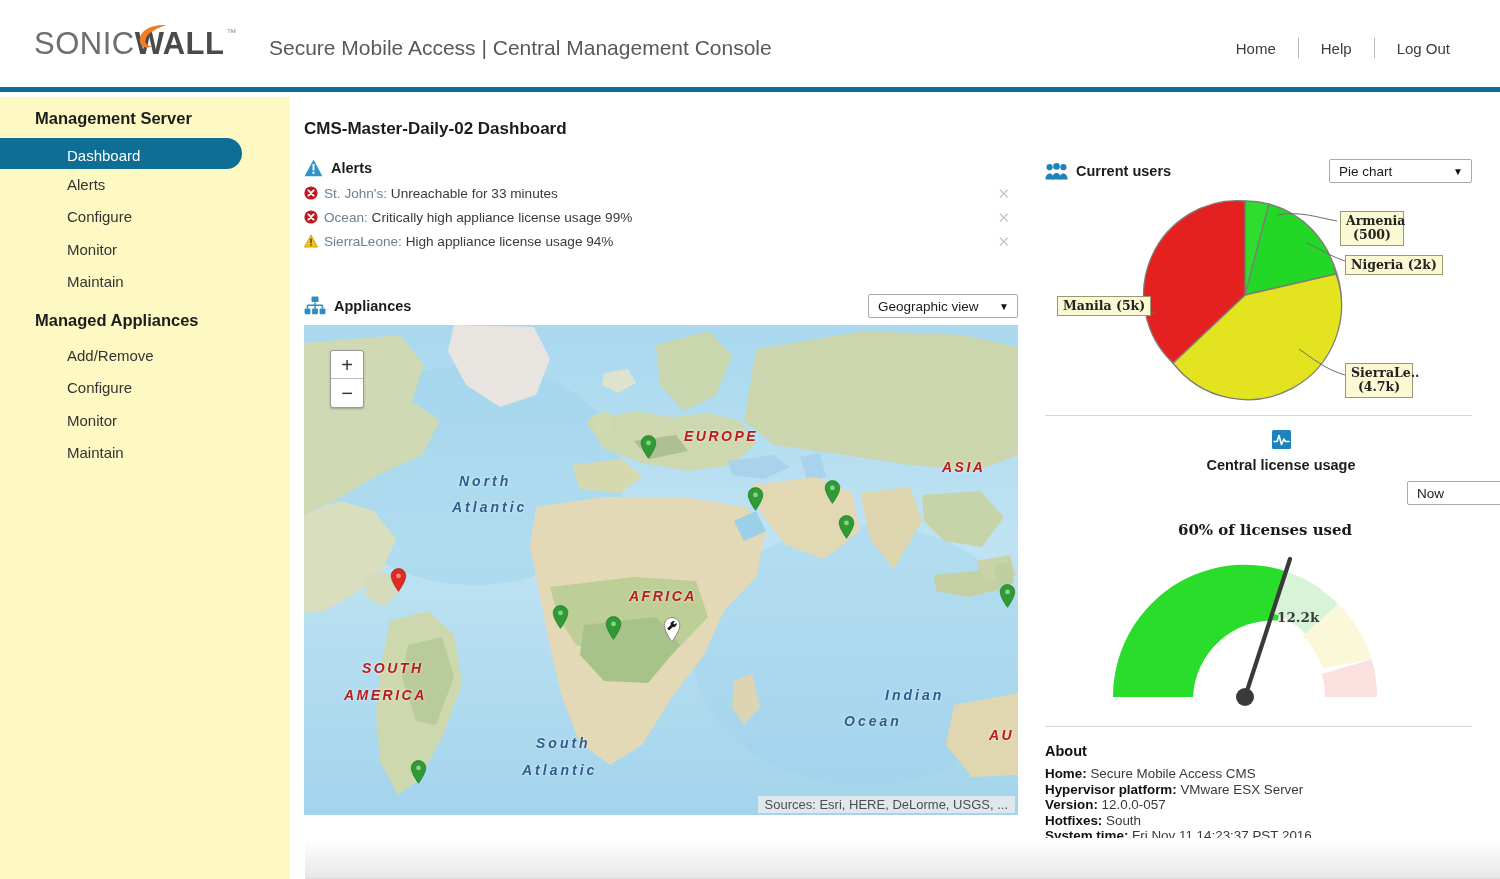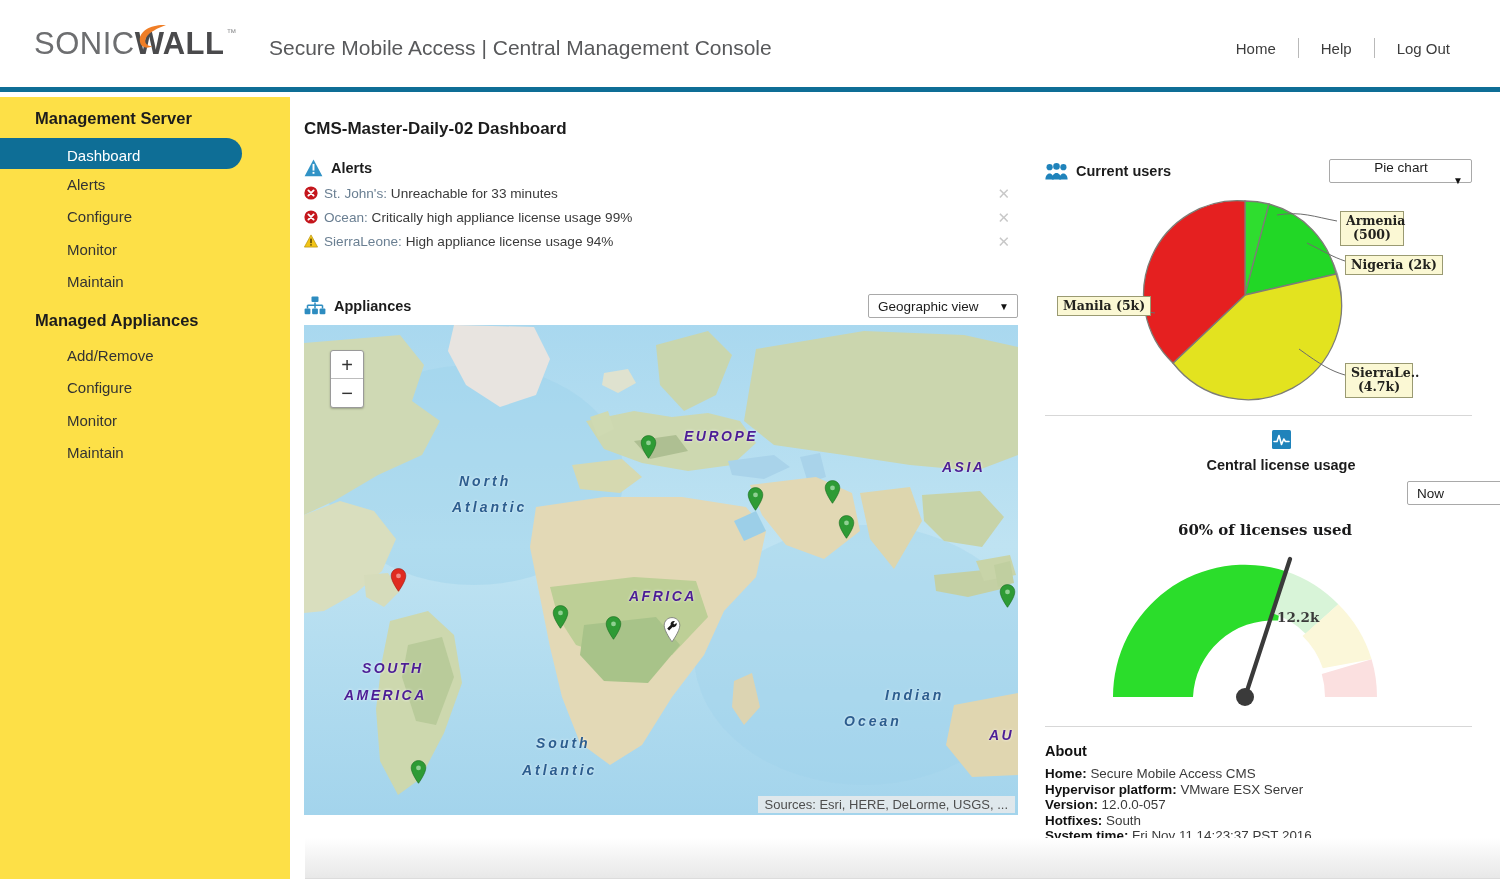--- a/index.html
+++ b/index.html
@@ -48,21 +48,21 @@
   .header-nav a {
     color:#3c3c3c; text-decoration:none; padding:0 22px; cursor:pointer;
   }
   .header-nav .divider {
     width:1px; height:20px; background:#b9b9b9;
   }
 
   
   .sidebar {
     position:absolute; left:0; top:97px; width:290px; height:782px;
-    background:#fde047;
+    background:#fef9c3;
   }
   .side-group {
     font-size:16.5px; font-weight:bold; color:#1c1c1c;
     padding: 12px 0 10px 35px;
   }
   .side-item {
     font-size:15px; color:#333; padding: 8px 0 8px 67px;
     cursor:pointer; line-height:1.1;
   }
   .side-item.active {
@@ -122,21 +122,21 @@
     position:relative; width:714px; height:490px; margin-top:6px;
     overflow:hidden; background:#b8dcee; border:0;
   }
   .map svg.base { position:absolute; left:0; top:0; }
   .map-label {
     position:absolute; color:#2c5d8f; font-style:italic; font-weight:bold;
     letter-spacing:3px; font-size:14px; pointer-events:none;
     text-shadow: 0 0 3px rgba(255,255,255,.85);
   }
   .map-label.cont {
-    color:#4c1d95; letter-spacing:2.5px; font-style:italic; font-weight:bold;
+    color:#b91c1c; letter-spacing:2.5px; font-style:italic; font-weight:bold;
   }
   .zoomctl {
     position:absolute; left:26px; top:25px; width:34px; height:58px;
     background:#fff; border:1px solid #9a9a9a; border-radius:3px;
     box-shadow:0 1px 2px rgba(0,0,0,.25);
   }
   .zoomctl div {
     height:28px; display:flex; align-items:center; justify-content:center;
     font-size:20px; color:#333; cursor:pointer; line-height:1;
   }
@@ -444,21 +444,21 @@
           <svg class="ico-users" viewBox="0 0 23 17">
             <circle cx="4.6" cy="4.2" r="3.1" fill="#1f83bb"></circle>
             <circle cx="11.5" cy="3.4" r="3.3" fill="#1f83bb"></circle>
             <circle cx="18.4" cy="4.2" r="3.1" fill="#1f83bb"></circle>
             <path d="M0.4 16.4c0-3.5 1.9-5.9 4.2-5.9s4.2 2.4 4.2 5.9z" fill="#1f83bb"></path>
             <path d="M6.9 16.4c0-3.9 2.1-6.5 4.6-6.5s4.6 2.6 4.6 6.5z" fill="#1f83bb"></path>
             <path d="M14.2 16.4c0-3.5 1.9-5.9 4.2-5.9s4.2 2.4 4.2 5.9z" fill="#1f83bb"></path>
           </svg>
         </span>
         <span class="wg-title">Current users</span>
-        <div class="ddl ddl-pie" style="margin-left:auto;flex-direction:column;">
+        <div class="ddl ddl-pie" style="margin-left:auto;">
           <span>Pie chart</span>
           <span class="caret">▼</span>
         </div>
       </div>
 
       <div class="pie-wrap">
         <svg width="440" height="232" viewBox="0 0 440 232">
 
           <ellipse cx="200" cy="118" rx="97" ry="94" fill="#9b9b97"></ellipse>
 

